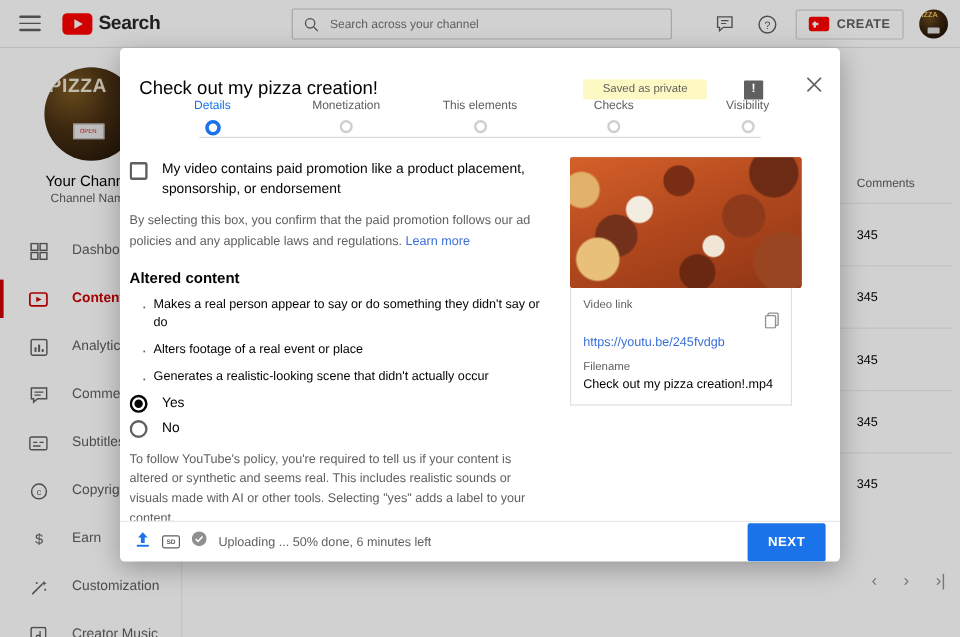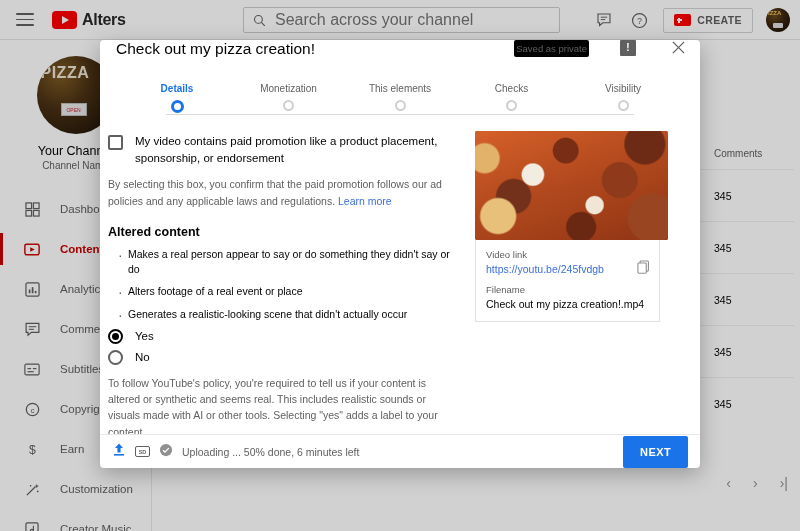--- a/index.html
+++ b/index.html
@@ -21,21 +21,21 @@
     display:flex; flex-direction:column; justify-content:space-between; cursor:pointer;}
   .hamburger span { display:block; height:1.6px; background:#606060; border-radius:1px;}
   .logo { display:flex; align-items:center; gap:5px; }
   .logo-badge { width:25px; height:18px; background:#ff0000; border-radius:4px;
     display:flex; align-items:center; justify-content:center;}
   .logo-tri { width:0;height:0;border-top:4.5px solid transparent;border-bottom:4.5px solid transparent;border-left:7px solid #fff;margin-left:1.5px;}
   .logo-text { font-size:16px; font-weight:bold; color:#282828; letter-spacing:-0.3px;}
   .searchwrap { position:absolute; left:243px; top:7px; width:317px; height:26px;
     border:1px solid #ccc; border-radius:2px; display:flex; align-items:center; background:#fff;}
   .searchwrap svg { margin-left:9px; margin-right:9px; }
-  .searchwrap input { border:none; outline:none; font-size:16px; color:#606060;
+  .searchwrap input { border:none; outline:none; font-size:10px; color:#606060;
     font-family:"Liberation Sans",sans-serif; width:260px; background:transparent;}
   .hdr-right { position:absolute; right:10px; top:0; height:40px; display:flex; align-items:center; gap:13px;}
   .icon-btn { width:22px; height:22px; display:flex; align-items:center; justify-content:center; cursor:pointer;}
   .create-btn { display:flex; align-items:center; gap:6px; border:1px solid #d3d3d3;
     border-radius:2px; height:25px; padding:0 10px; cursor:pointer; background:#fff;}
   .create-cam { width:17px; height:12px; background:#ff0000; border-radius:2px; position:relative;
     display:flex; align-items:center; justify-content:center;}
   .create-cam::before { content:""; position:absolute; left:2.5px; width:5px;height:1.4px;background:#fff;}
   .create-cam::after { content:""; position:absolute; left:4.2px; width:1.4px;height:5px;background:#fff;}
   .create-label { font-size:10.5px; font-weight:600; color:#606060; letter-spacing:0.4px;}
@@ -76,34 +76,34 @@
   .tbl-row { position:absolute; right:6px; width:148px; display:flex; border-top:1px solid #eee; height:52px; align-items:center;}
   .tbl-row div { font-size:10.5px; color:#030303;}
   .pager { position:absolute; right:12px; bottom:40px; display:flex; align-items:center; gap:22px; color:#909090;}
   .pager div { cursor:pointer; font-size:14px; }
 
   
   .scrim { position:absolute; inset:0; background:rgba(0,0,0,0.18); z-index:10;}
   .dialog { position:absolute; left:100px; top:40px; width:600px; height:428px;
     background:#fff; border-radius:4px; box-shadow:0 6px 22px rgba(0,0,0,0.28);
     z-index:20; display:flex; flex-direction:column; overflow:hidden;}
-  .dlg-head { height:43px; display:flex; align-items:flex-start; padding:0 14px 0 16px; flex:0 0 43px;gap:21px;}
+  .dlg-head { height:43px; display:flex; align-items:flex-end; padding:0 14px 0 16px; flex:0 0 43px;gap:21px;}
   .dlg-title { font-size:15.5px; color:#030303; flex:1;}
-  .saved-badge { font-size:9.5px; color:#606060; background:#000000; padding:3px 2px; border-radius:2px; margin-right:10px;}
+  .saved-badge { font-size:9.5px; color:#606060; background:#fef9c3; padding:3px 16px; border-radius:2px; margin-right:10px;}
   .badge-ico { width:16px;height:16px;background:#606060;border-radius:1px;position:relative;margin-right:14px;cursor:pointer;
     display:flex;align-items:center;justify-content:center;}
   .badge-ico::after{content:"!";color:#fff;font-size:10px;font-weight:bold;line-height:1;}
   .close-x { cursor:pointer; color:#606060; }
 
   
   .stepper { position:relative; height:44px; padding:0 12px; flex:0 0 44px;}
   .steps { display:flex; justify-content:space-between; position:relative; padding:0 20px;}
   .step { display:flex; flex-direction:column; align-items:center; width:90px; cursor:pointer;}
   .step-label { font-size:10px; color:#606060; white-space:nowrap; margin-bottom:6px;}
-  .step.active .step-label { color:#1a73e8; font-weight:700;}
+  .step.active .step-label { color:#1a73e8; font-weight:400;}
   .step-dot { width:11px;height:11px;border-radius:50%; border:2px solid #cfcfcf; background:#fff; z-index:2;}
   .step.active .step-dot { border-color:#1a73e8; border-width:3px; width:13px;height:13px;}
   .step-line { position:absolute; left:66px; right:66px; top:31px; height:1px; background:#dadada; z-index:1;}
 
   
   .dlg-body { flex:1; display:flex; overflow:hidden; padding:0 8px;}
   .left-col { width:355px; padding-right:8px; overflow:hidden; position:relative;}
   .right-col { width:205px; padding-left:12px; padding-top:4px;}
 
   .checkrow { display:flex; gap:12px; margin-top:6px; }
@@ -135,21 +135,21 @@
       radial-gradient(circle at 62% 68%, #f1e6d6 0 6%, transparent 7%),
       radial-gradient(circle at 47% 18%, #7a2d15 0 9%, transparent 10%),
       radial-gradient(circle at 75% 45%, #8e3a1b 0 11%, transparent 12%),
       radial-gradient(circle at 20% 60%, #73301a 0 10%, transparent 11%),
       radial-gradient(circle at 55% 88%, #6a2812 0 10%, transparent 11%),
       radial-gradient(circle at 92% 80%, #9a4522 0 12%, transparent 13%),
       linear-gradient(160deg,#d5602a 0%,#b44a1e 45%,#8f3414 100%);
   }
   .vinfo { border:1px solid #e0e0e0; border-top:none; padding:9px 10px 11px 10px; width:185px; position:relative;}
   .vlabel { font-size:9.5px; color:#606060; }
-  .vlink { font-size:10.5px; color:#3a6fd8; margin-top:3px; cursor:pointer; word-break:break-all;}
+  .vlink { font-size:10.5px; color:#3a6fd8; margin-top:19px; cursor:pointer; word-break:break-all;}
   .vname { font-size:10.5px; color:#030303; margin-top:3px;}
   .copy-ico { position:absolute; right:9px; top:20px; cursor:pointer;}
 
   
   .dlg-foot { height:34px; flex:0 0 34px; border-top:1px solid #e8e8e8;
     display:flex; align-items:center; padding:0 12px; gap:9px;}
   .sd-badge { width:15px;height:11px;border:1.5px solid #606060;border-radius:2px;
     display:flex;align-items:center;justify-content:center;font-size:5.5px;color:#606060;font-weight:bold;}
   .status-text { font-size:10.5px; color:#606060; flex:1;}
   .next-btn { background:#1a73e8; color:#fff; font-size:11px; font-weight:600; letter-spacing:0.4px;
@@ -163,21 +163,21 @@
   <div class="header">
     <div class="hamburger">
       <span></span>
         <span></span>
         <span></span>
     </div>
     <div class="logo">
       <div class="logo-badge">
           <div class="logo-tri"></div>
         </div>
-      <div class="logo-text">Alters</div>
+      <div class="logo-text">Search</div>
     </div>
     <div class="searchwrap">
       <svg width="13" height="13" viewBox="0 0 16 16">
         <circle cx="6.7" cy="6.7" r="4.8" fill="none" stroke="#606060" stroke-width="1.3"></circle>
         <line x1="10.3" y1="10.3" x2="14.5" y2="14.5" stroke="#606060" stroke-width="1.3"></line>
       </svg>
       <input type="text" placeholder="Search across your channel" style="">
     </div>
     <div class="hdr-right">
       <div class="icon-btn">

